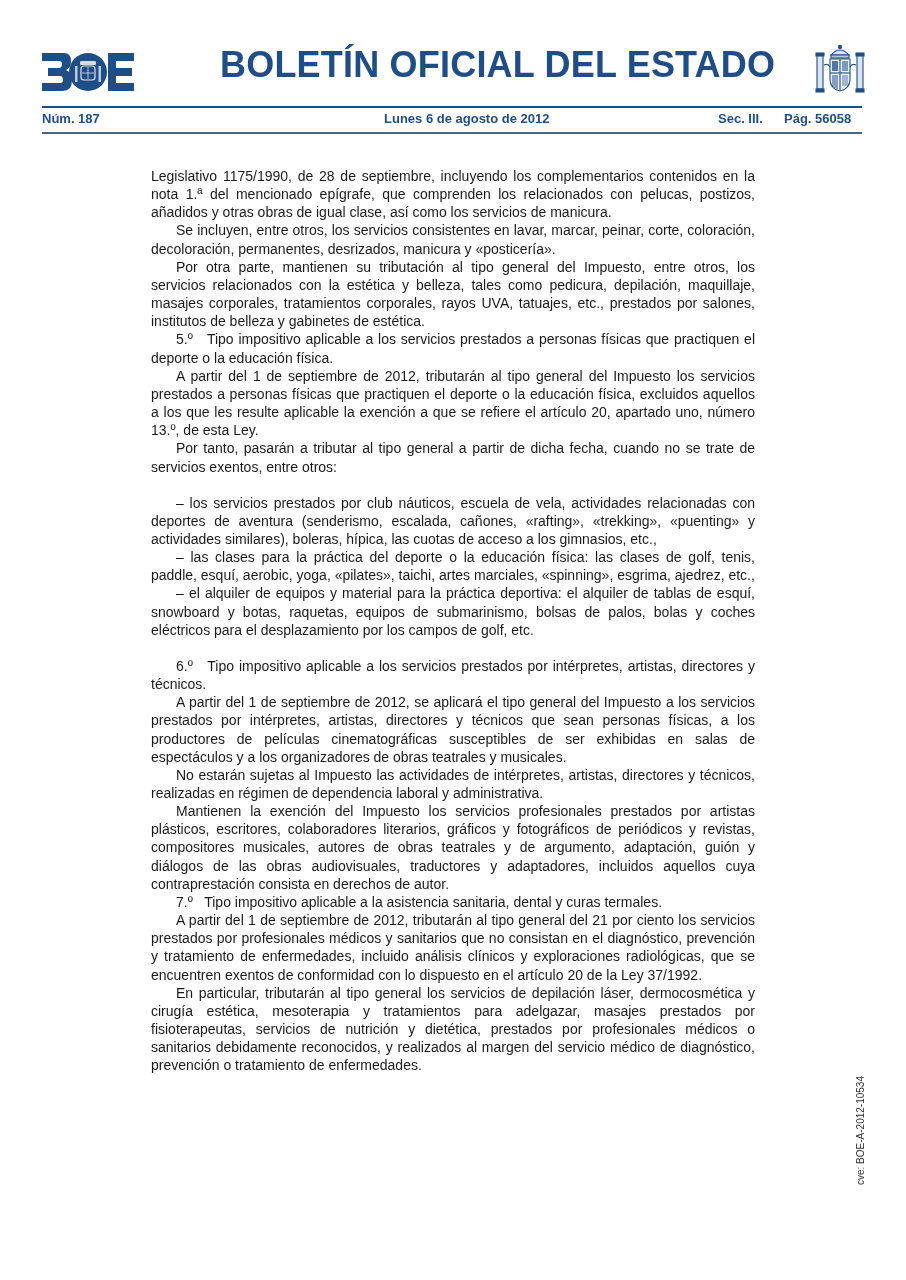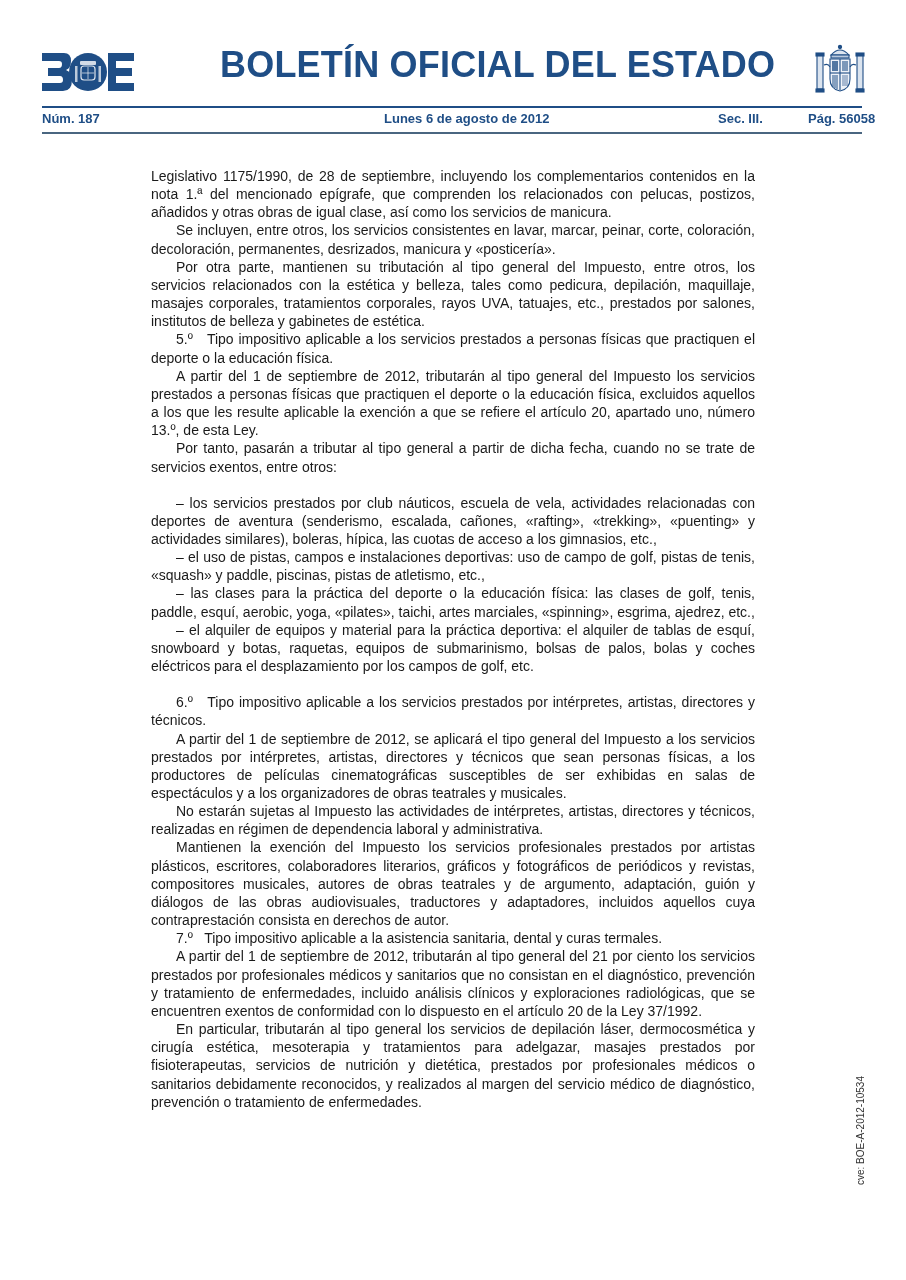--- a/index.html
+++ b/index.html
@@ -10,21 +10,21 @@
     .title { position: absolute; left: 220px; top: 44px; font-family: "Liberation Sans", sans-serif; font-weight: bold; font-size: 36px; color: #1f4e86; letter-spacing: 0.2px; white-space: nowrap; }
     .coat { position: absolute; left: 815px; top: 43px; width: 50px; height: 52px; }
 
     .rule-top { position: absolute; left: 42px; top: 106px; width: 820px; height: 1.5px; background: #1f4e86; }
     .rule-bottom { position: absolute; left: 42px; top: 132px; width: 820px; height: 2px; background: #4a6680; }
 
     .meta { position: absolute; top: 111px; font-weight: bold; font-size: 13px; color: #1f4e86; white-space: nowrap; }
     .meta-num { left: 42px; }
     .meta-date { left: 344px; margin-left: 40px; }
     .meta-sec { left: 718px; }
-    .meta-pag { left: 784px; margin-left: 24px; }
+    .meta-pag { left: 784px; }
 
     .body-text { position: absolute; left: 151px; top: 167px; width: 604px; font-family: "Liberation Sans", sans-serif; font-size: 14px; line-height: 18.15px; text-align: justify; color: #1a1a1a; }
     .body-text p { margin: 0; text-indent: 25px; }
     .body-text p.noindent { text-indent: 0; }
     .body-text p.gap-before { margin-top: 18px; }
     .body-text p.dash { text-indent: 25px; }
     .body-text p.section { text-indent: 25px; }
 
     .cve { position: absolute; left: 855px; top: 1185px; transform-origin: 0 0; transform: rotate(-90deg); font-size: 10px; color: #333; white-space: nowrap; }
   </style>
@@ -85,21 +85,20 @@
 </div>
 
 <div class="body-text">
   <p class="noindent">Legislativo 1175/1990, de 28 de septiembre, incluyendo los complementarios contenidos en la nota 1.ª del mencionado epígrafe, que comprenden los relacionados con pelucas, postizos, añadidos y otras obras de igual clase, así como los servicios de manicura.</p>
   <p>Se incluyen, entre otros, los servicios consistentes en lavar, marcar, peinar, corte, coloración, decoloración, permanentes, desrizados, manicura y «posticería».</p>
   <p>Por otra parte, mantienen su tributación al tipo general del Impuesto, entre otros, los servicios relacionados con la estética y belleza, tales como pedicura, depilación, maquillaje, masajes corporales, tratamientos corporales, rayos UVA, tatuajes, etc., prestados por salones, institutos de belleza y gabinetes de estética.</p>
   <p class="section" style="white-space: pre-wrap;">5.º   Tipo impositivo aplicable a los servicios prestados a personas físicas que practiquen el deporte o la educación física.</p>
   <p>A partir del 1 de septiembre de 2012, tributarán al tipo general del Impuesto los servicios prestados a personas físicas que practiquen el deporte o la educación física, excluidos aquellos a los que les resulte aplicable la exención a que se refiere el artículo 20, apartado uno, número 13.º, de esta Ley.</p>
   <p>Por tanto, pasarán a tributar al tipo general a partir de dicha fecha, cuando no se trate de servicios exentos, entre otros:</p>
   <p class="dash gap-before">– los servicios prestados por club náuticos, escuela de vela, actividades relacionadas con deportes de aventura (senderismo, escalada, cañones, «rafting», «trekking», «puenting» y actividades similares), boleras, hípica, las cuotas de acceso a los gimnasios, etc.,</p>
-  <p class="dash">– el uso de pistas, campos e instalaciones deportivas: uso de campo de golf, pistas de tenis, «squash» y paddle, piscinas, pistas de atletismo, etc.,</p>
   <p class="dash">– las clases para la práctica del deporte o la educación física: las clases de golf, tenis, paddle, esquí, aerobic, yoga, «pilates», taichi, artes marciales, «spinning», esgrima, ajedrez, etc.,</p>
   <p class="dash">– el alquiler de equipos y material para la práctica deportiva: el alquiler de tablas de esquí, snowboard y botas, raquetas, equipos de submarinismo, bolsas de palos, bolas y coches eléctricos para el desplazamiento por los campos de golf, etc.</p>
   <p class="section gap-before" style="white-space: pre-wrap;">6.º   Tipo impositivo aplicable a los servicios prestados por intérpretes, artistas, directores y técnicos.</p>
   <p>A partir del 1 de septiembre de 2012, se aplicará el tipo general del Impuesto a los servicios prestados por intérpretes, artistas, directores y técnicos que sean personas físicas, a los productores de películas cinematográficas susceptibles de ser exhibidas en salas de espectáculos y a los organizadores de obras teatrales y musicales.</p>
   <p>No estarán sujetas al Impuesto las actividades de intérpretes, artistas, directores y técnicos, realizadas en régimen de dependencia laboral y administrativa.</p>
   <p>Mantienen la exención del Impuesto los servicios profesionales prestados por artistas plásticos, escritores, colaboradores literarios, gráficos y fotográficos de periódicos y revistas, compositores musicales, autores de obras teatrales y de argumento, adaptación, guión y diálogos de las obras audiovisuales, traductores y adaptadores, incluidos aquellos cuya contraprestación consista en derechos de autor.</p>
   <p class="section" style="white-space: pre-wrap;">7.º   Tipo impositivo aplicable a la asistencia sanitaria, dental y curas termales.</p>
   <p>A partir del 1 de septiembre de 2012, tributarán al tipo general del 21 por ciento los servicios prestados por profesionales médicos y sanitarios que no consistan en el diagnóstico, prevención y tratamiento de enfermedades, incluido análisis clínicos y exploraciones radiológicas, que se encuentren exentos de conformidad con lo dispuesto en el artículo 20 de la Ley 37/1992.</p>
   <p>En particular, tributarán al tipo general los servicios de depilación láser, dermocosmética y cirugía estética, mesoterapia y tratamientos para adelgazar, masajes prestados por fisioterapeutas, servicios de nutrición y dietética, prestados por profesionales médicos o sanitarios debidamente reconocidos, y realizados al margen del servicio médico de diagnóstico, prevención o tratamiento de enfermedades.</p>
 </div>

